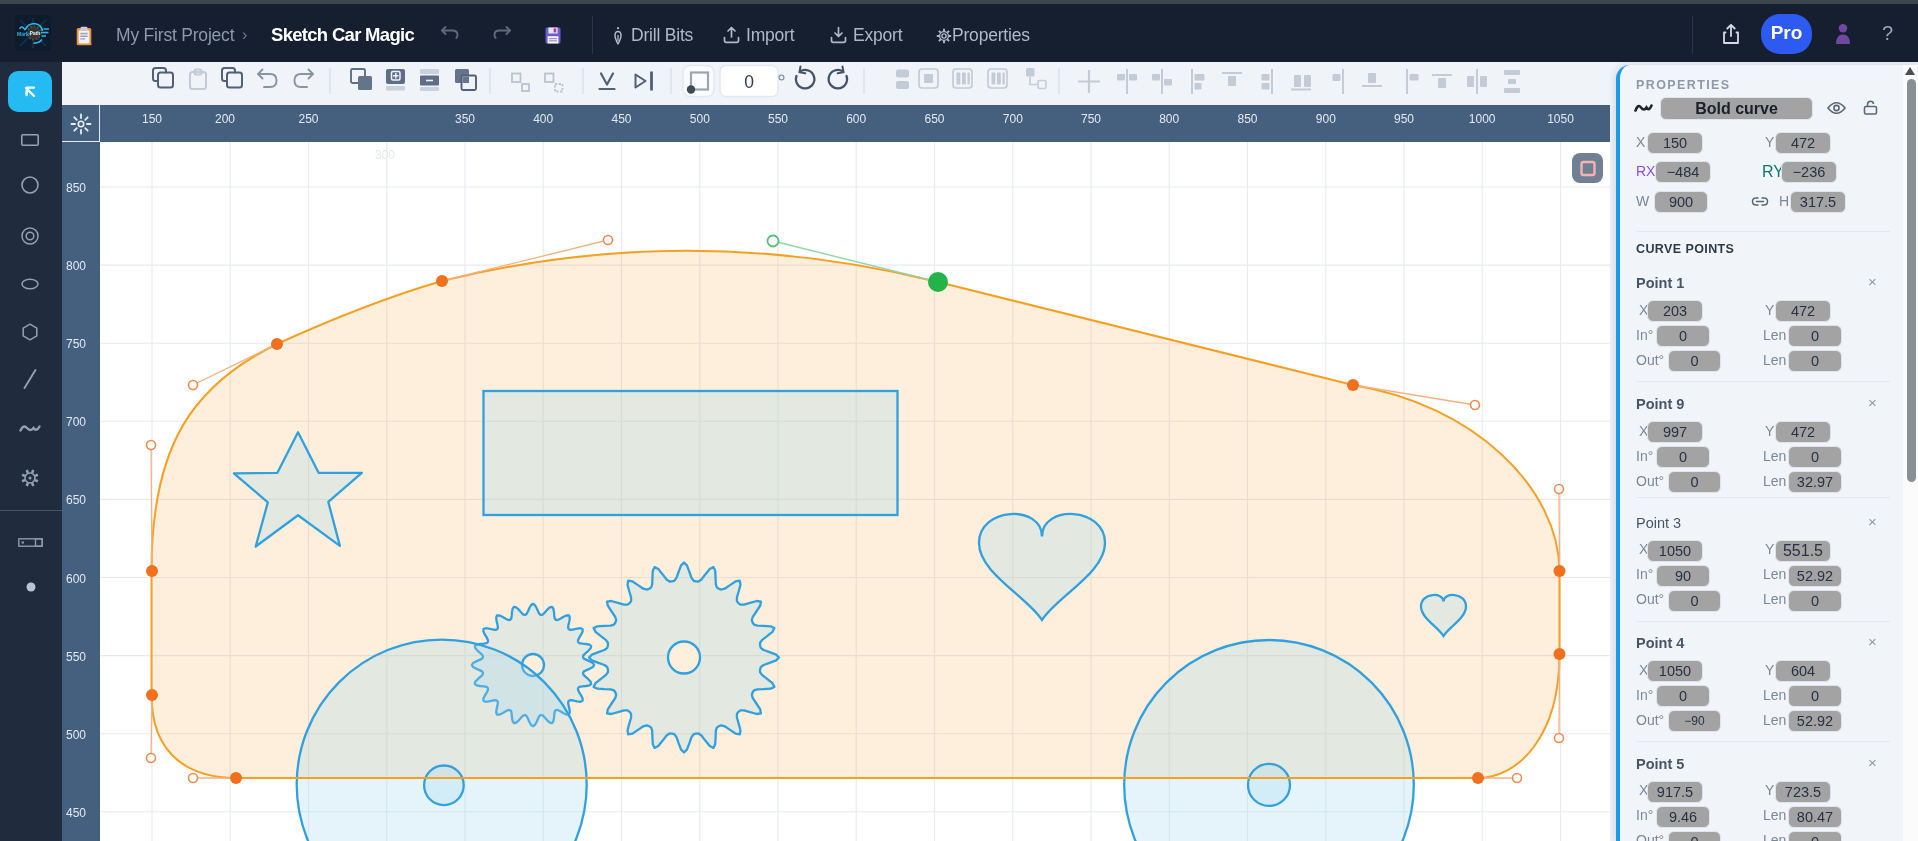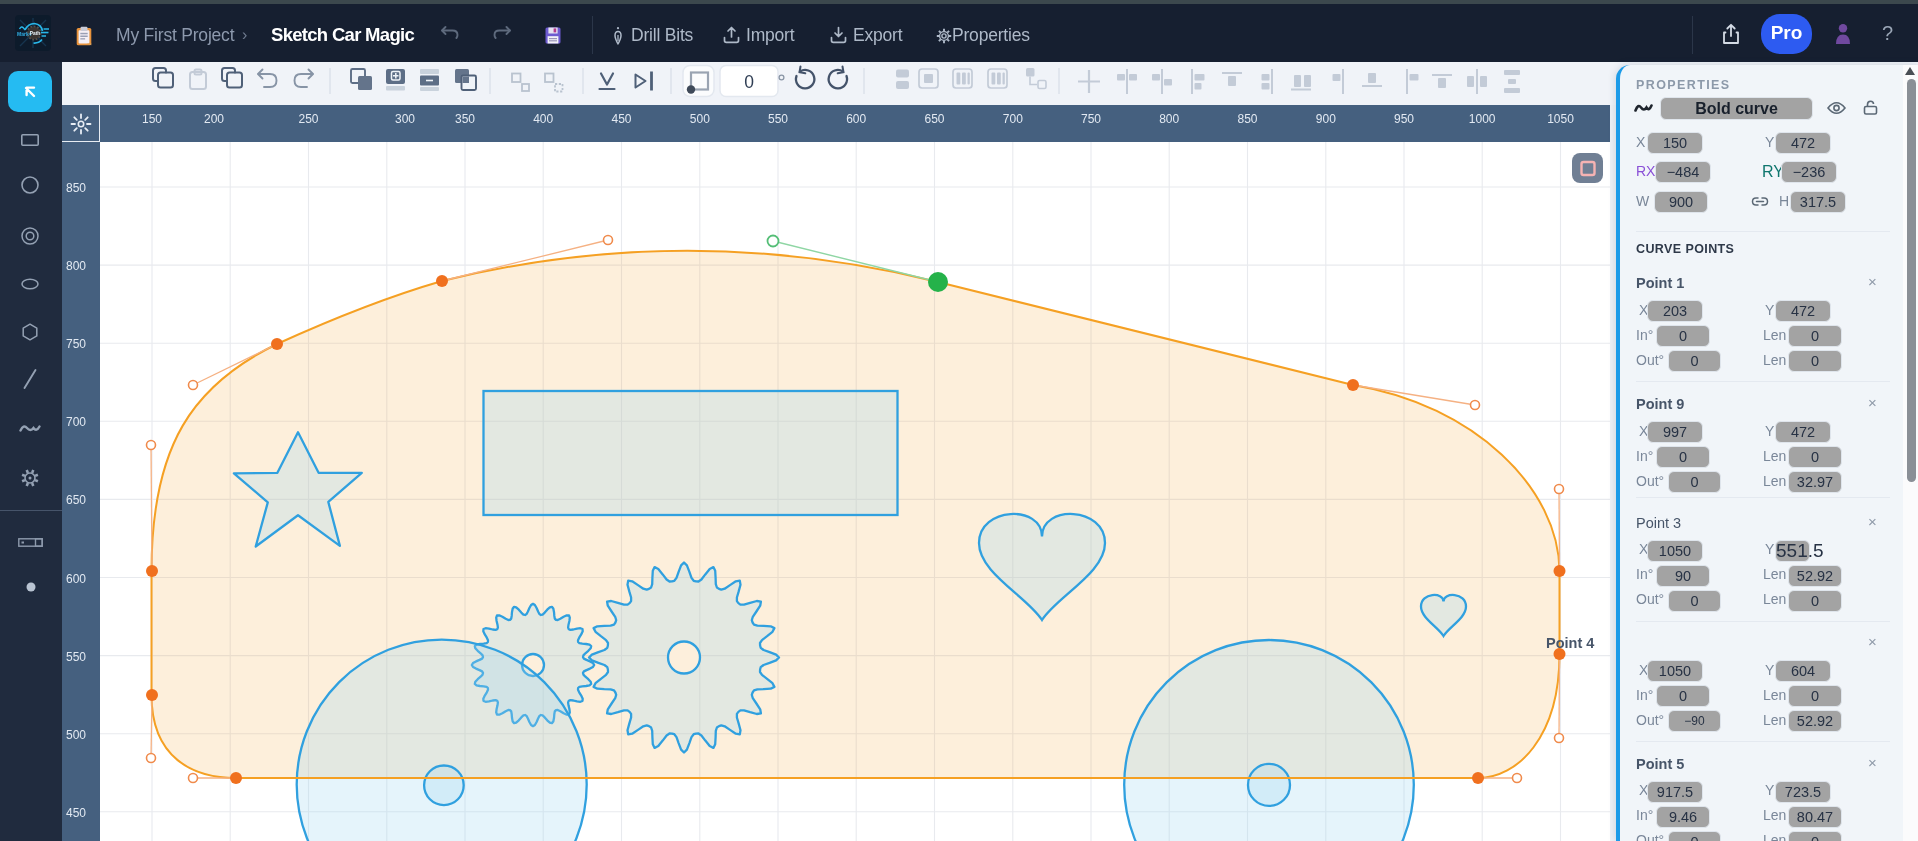--- a/index.html
+++ b/index.html
@@ -361,23 +361,23 @@
     <div class="rlabel" style="left:4px;top:232.2px;">750</div>
     <div class="rlabel" style="left:4px;top:310.3px;">700</div>
     <div class="rlabel" style="left:4px;top:388.4px;">650</div>
     <div class="rlabel" style="left:4px;top:466.5px;">600</div>
     <div class="rlabel" style="left:4px;top:544.6px;">550</div>
     <div class="rlabel" style="left:4px;top:622.7px;">500</div>
     <div class="rlabel" style="left:4px;top:700.8px;">450</div>
   </div>
 <div class="abs" id="hruler">
     <div class="rlabel hlab" style="left:52.0px;">150</div>
-    <div class="rlabel hlab" style="left:114px;">200</div>
+    <div class="rlabel hlab" style="left:125px;">200</div>
     <div class="rlabel hlab" style="left:208.5px;">250</div>
-    <div class="rlabel hlab" style="left:305px;">300</div>
+    <div class="rlabel hlab" style="left:285px;margin-top:36px;">300</div>
     <div class="rlabel hlab" style="left:365.0px;">350</div>
     <div class="rlabel hlab" style="left:443.20000000000005px;">400</div>
     <div class="rlabel hlab" style="left:521.5px;">450</div>
     <div class="rlabel hlab" style="left:599.8px;">500</div>
     <div class="rlabel hlab" style="left:678.0px;">550</div>
     <div class="rlabel hlab" style="left:756.2px;">600</div>
     <div class="rlabel hlab" style="left:834.5px;">650</div>
     <div class="rlabel hlab" style="left:912.8px;">700</div>
     <div class="rlabel hlab" style="left:991.0px;">750</div>
     <div class="rlabel hlab" style="left:1069.2px;">800</div>
@@ -460,31 +460,31 @@
 <div class="abs" style="left:1636px;top:472.8px;color:#7A8799;font-size:14px;font-weight:normal;letter-spacing:0;white-space:nowrap;">Out°</div>
 <div class="pinput" style="left:1668px;top:471.0px;width:53px;font-weight:normal;font-size:14.5px;">0</div>
 <div class="abs" style="left:1763px;top:472.8px;color:#7A8799;font-size:14px;font-weight:normal;letter-spacing:0;white-space:nowrap;">Len</div>
 <div class="pinput" style="left:1788px;top:471.0px;width:54px;font-weight:normal;font-size:14.5px;">32.97</div>
 <div class="pdiv" style="top:497px;"></div>
 <div class="abs" style="left:1636px;top:514.5px;color:#475569;font-size:14.5px;font-weight:normal;letter-spacing:0;white-space:nowrap;">Point 3</div>
 <div class="abs" style="left:1868px;top:512.5px;color:#8E99A8;font-size:15px;">×</div>
 <div class="abs" style="left:1639px;top:541.3px;color:#7A8799;font-size:14px;font-weight:normal;letter-spacing:0;white-space:nowrap;">X</div>
 <div class="pinput" style="left:1647px;top:539.5px;width:56px;font-weight:normal;font-size:14.5px;">1050</div>
 <div class="abs" style="left:1765px;top:541.3px;color:#7A8799;font-size:14px;font-weight:normal;letter-spacing:0;white-space:nowrap;">Y</div>
-<div class="pinput" style="left:1775px;top:539.5px;width:35px;font-weight:normal;font-size:19px;">551.5</div>
+<div class="pinput" style="left:1775px;top:539.5px;width:56px;font-weight:normal;font-size:16px;">551.5</div>
 <div class="abs" style="left:1636px;top:566.3px;color:#7A8799;font-size:14px;font-weight:normal;letter-spacing:0;white-space:nowrap;">In°</div>
 <div class="pinput" style="left:1656px;top:564.5px;width:54px;font-weight:normal;font-size:14.5px;">90</div>
 <div class="abs" style="left:1763px;top:566.3px;color:#7A8799;font-size:14px;font-weight:normal;letter-spacing:0;white-space:nowrap;">Len</div>
 <div class="pinput" style="left:1788px;top:564.5px;width:54px;font-weight:normal;font-size:14.5px;">52.92</div>
 <div class="abs" style="left:1636px;top:591.3px;color:#7A8799;font-size:14px;font-weight:normal;letter-spacing:0;white-space:nowrap;">Out°</div>
 <div class="pinput" style="left:1668px;top:589.5px;width:53px;font-weight:normal;font-size:14.5px;">0</div>
 <div class="abs" style="left:1763px;top:591.3px;color:#7A8799;font-size:14px;font-weight:normal;letter-spacing:0;white-space:nowrap;">Len</div>
 <div class="pinput" style="left:1788px;top:589.5px;width:54px;font-weight:normal;font-size:14.5px;">0</div>
 <div class="pdiv" style="top:621px;"></div>
-<div class="abs" style="left:1546px;top:635.0px;color:#475569;font-size:14.5px;font-weight:bold;letter-spacing:0;white-space:nowrap;">Point 4</div>
+<div class="abs" style="left:1636px;top:635.0px;color:#475569;font-size:14.5px;font-weight:bold;letter-spacing:0;white-space:nowrap;">Point 4</div>
 <div class="abs" style="left:1868px;top:633px;color:#8E99A8;font-size:15px;">×</div>
 <div class="abs" style="left:1639px;top:661.8px;color:#7A8799;font-size:14px;font-weight:normal;letter-spacing:0;white-space:nowrap;">X</div>
 <div class="pinput" style="left:1647px;top:660.0px;width:56px;font-weight:normal;font-size:14.5px;">1050</div>
 <div class="abs" style="left:1765px;top:661.8px;color:#7A8799;font-size:14px;font-weight:normal;letter-spacing:0;white-space:nowrap;">Y</div>
 <div class="pinput" style="left:1775px;top:660.0px;width:56px;font-weight:normal;font-size:14.5px;">604</div>
 <div class="abs" style="left:1636px;top:686.8px;color:#7A8799;font-size:14px;font-weight:normal;letter-spacing:0;white-space:nowrap;">In°</div>
 <div class="pinput" style="left:1656px;top:685.0px;width:54px;font-weight:normal;font-size:14.5px;">0</div>
 <div class="abs" style="left:1763px;top:686.8px;color:#7A8799;font-size:14px;font-weight:normal;letter-spacing:0;white-space:nowrap;">Len</div>
 <div class="pinput" style="left:1788px;top:685.0px;width:54px;font-weight:normal;font-size:14.5px;">0</div>
 <div class="abs" style="left:1636px;top:711.8px;color:#7A8799;font-size:14px;font-weight:normal;letter-spacing:0;white-space:nowrap;">Out°</div>

